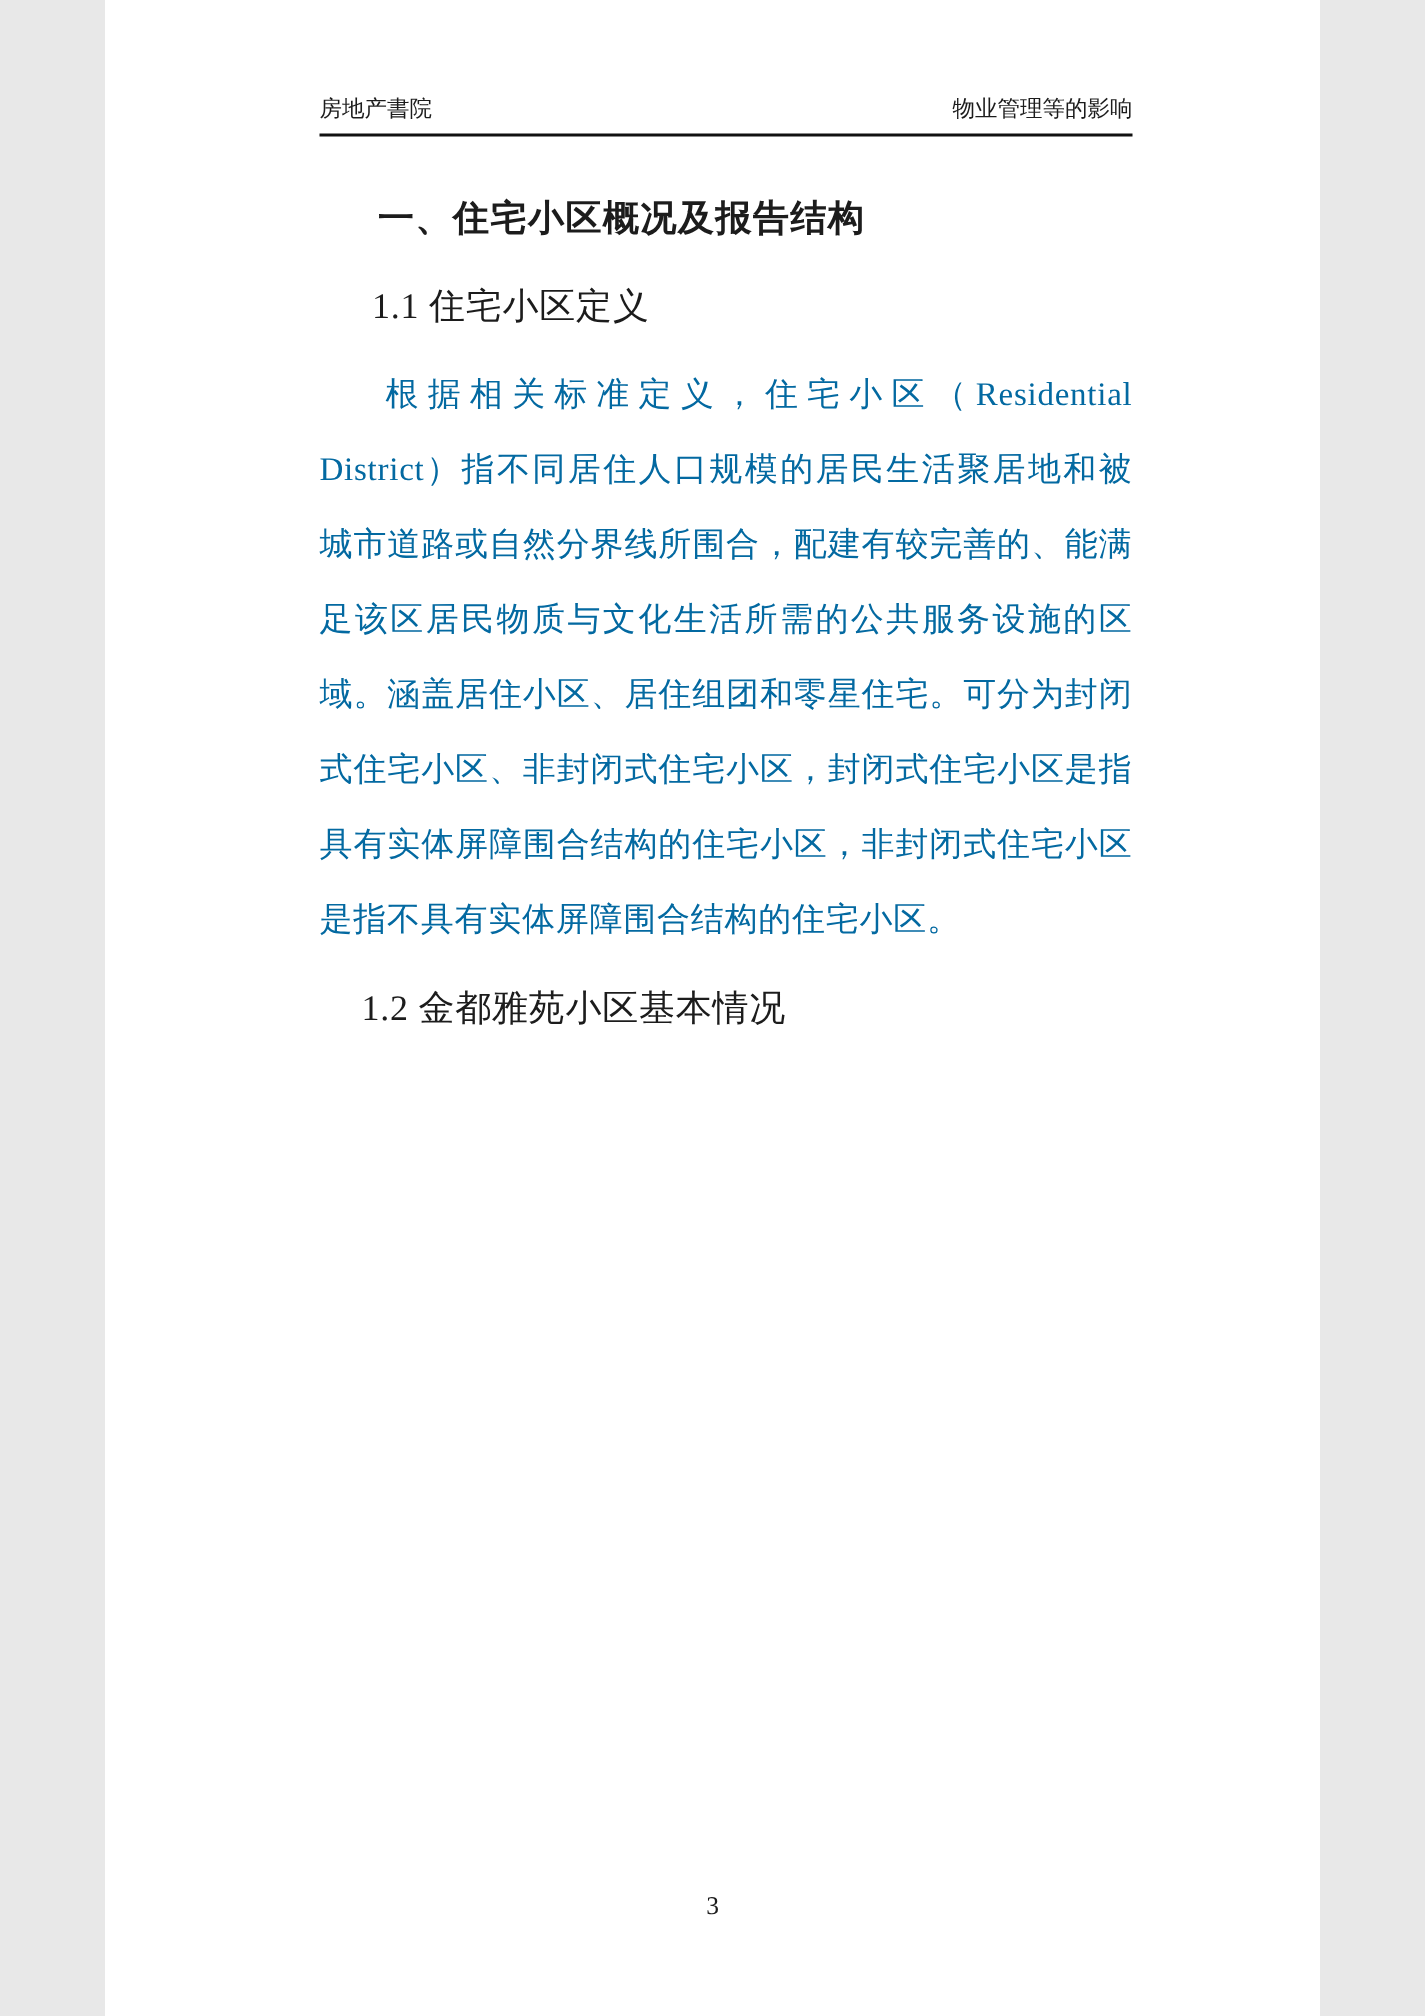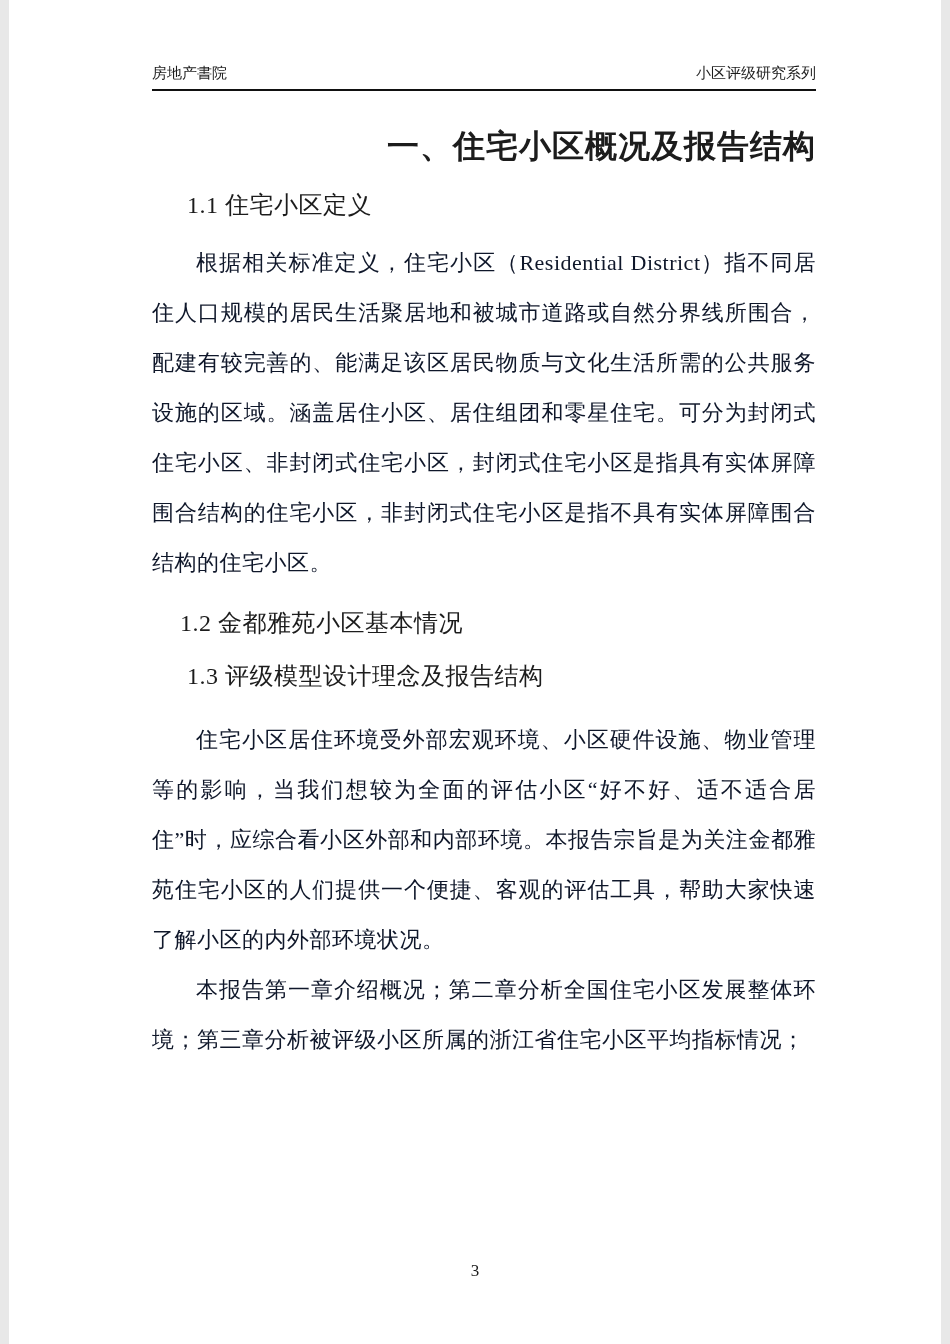--- a/index.html
+++ b/index.html
@@ -2,21 +2,21 @@
 <html><head>
 <meta charset="utf-8">
 <style>
   html, body {
     margin: 0;
     padding: 0;
     background: #e8e8e8;
   }
   .page {
     position: relative;
-    width: 932px;
+    width: 810px;
     height: 1344px;
     margin: 0 auto;
     background: #ffffff;
     box-sizing: border-box;
     padding: 0 125px 0 143px;
     overflow: hidden;
     font-family: "Liberation Serif", "DejaVu Serif", serif;
     color: #1c1c1c;
   }
   .doc-header {
@@ -25,44 +25,43 @@
     justify-content: space-between;
     align-items: flex-end;
     font-size: 15px;
     line-height: 20px;
     padding-bottom: 6px;
     border-bottom: 2px solid #111111;
     font-family: "Liberation Sans", "DejaVu Sans", sans-serif;
   }
   .doc-title {
     margin: 35px 0 0 39px;
-    font-size: 32px;
+    font-size: 24px;
     line-height: 40px;
     font-weight: bold;
     letter-spacing: 1px;
-    text-align: right;
   }
   .section-heading {
     margin: 0 0 0 35px;
     font-size: 24px;
     line-height: 34px;
     font-weight: normal;
     letter-spacing: 0.5px;
   }
   .section-heading.h11 { margin-top: 22px; }
   .section-heading.h12 { margin-top: 18px; margin-left: 28px; }
   .section-heading.h13 { margin-top: 19px; }
   .para {
     margin: 0;
     font-size: 22px;
     line-height: 50px;
     text-align: justify;
     text-indent: 2em;
     letter-spacing: 0.5px;
-    color: #0f172a;
+    color: #0369a1;
   }
   .para.p1 { margin-top: 16px; }
   .para.p2 { margin-top: 20px; }
   .para.p3 { margin-top: 22px; }
   .para.p4 { margin-top: 0; }
   .page-footer {
     position: absolute;
     left: 0;
     right: 0;
     bottom: 62px;
@@ -72,37 +71,32 @@
     color: #1c1c1c;
   }
 </style>
 </head>
 <body>
 
 <div class="page">
 
   <div class="doc-header">
     <span>房地产書院</span>
-    <span>小区评级研究系列</span>
+    <span>物业管理等的影响</span>
   </div>
 
   <h1 class="doc-title">一、住宅小区概况及报告结构</h1>
 
   <div>
     <h2 class="section-heading h11">1.1 住宅小区定义</h2>
     <p class="para p1">根据相关标准定义，住宅小区（Residential District）指不同居住人口规模的居民生活聚居地和被城市道路或自然分界线所围合，配建有较完善的、能满足该区居民物质与文化生活所需的公共服务设施的区域。涵盖居住小区、居住组团和零星住宅。可分为封闭式住宅小区、非封闭式住宅小区，封闭式住宅小区是指具有实体屏障围合结构的住宅小区，非封闭式住宅小区是指不具有实体屏障围合结构的住宅小区。</p>
   </div>
 
   <div>
     <h2 class="section-heading h12">1.2 金都雅苑小区基本情况</h2>
   </div>
 
-  <div>
-    <h2 class="section-heading h13">1.3 评级模型设计理念及报告结构</h2>
-    <p class="para p3">住宅小区居住环境受外部宏观环境、小区硬件设施、物业管理等的影响，当我们想较为全面的评估小区“好不好、适不适合居住”时，应综合看小区外部和内部环境。本报告宗旨是为关注金都雅苑住宅小区的人们提供一个便捷、客观的评估工具，帮助大家快速了解小区的内外部环境状况。</p>
-    <p class="para p4">本报告第一章介绍概况；第二章分析全国住宅小区发展整体环境；第三章分析被评级小区所属的浙江省住宅小区平均指标情况；</p>
-  </div>
 
   <div class="page-footer">
     <span>3</span>
   </div>
 
 </div>
 
 </body></html>

